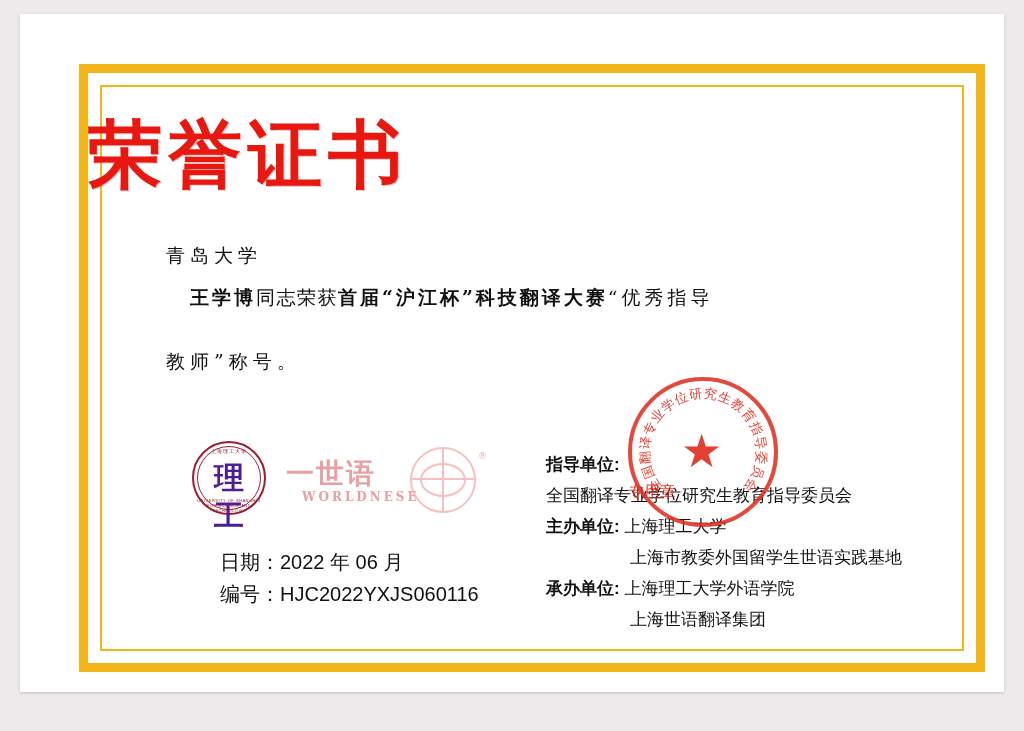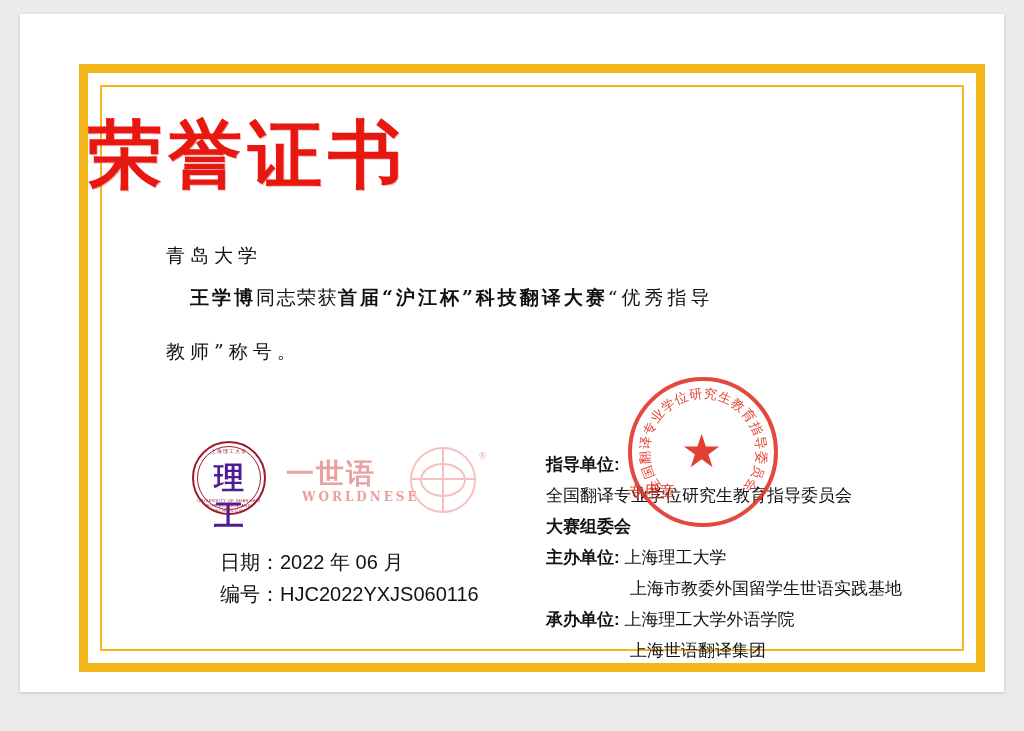--- a/index.html
+++ b/index.html
@@ -90,21 +90,21 @@
     line-height: 36px;
     color: #111;
     letter-spacing: 1.5px;
   }
   .para .indent { display: inline-block; width: 24px; }
   .para b { font-weight: bold; letter-spacing: 3px; }
   .para .sp { letter-spacing: 4px; }
   .para-2 {
     position: absolute;
     left: 78px;
-    top: 266px;
+    top: 276px;
     font-family: "DejaVu Serif", serif;
     font-size: 19px;
     color: #111;
     letter-spacing: 5px;
   }
   .para-3 {
     position: absolute;
     left: 120px;
     top: 312px;
     font-family: "DejaVu Serif", serif;
@@ -360,23 +360,20 @@
           <div class="reg">®</div>
         </div>
 
         <div class="info">
           <div class="row">
             <span class="lbl">指导单位:</span>
             <span></span>
           </div>
           <div class="row">
             <span>全国翻译专业学位研究生教育指导委员会</span>
-          </div>
-          <div class="row">
-            <span class="lbl">大赛组委会</span>
           </div>
           <div class="row">
             <span class="lbl">主办单位:</span>
             <span>上海理工大学</span>
           </div>
           <div class="row">
             <span class="indent-v"></span><span>上海市教委外国留学生世语实践基地</span>
           </div>
           <div class="row">
             <span class="lbl">承办单位:</span>

